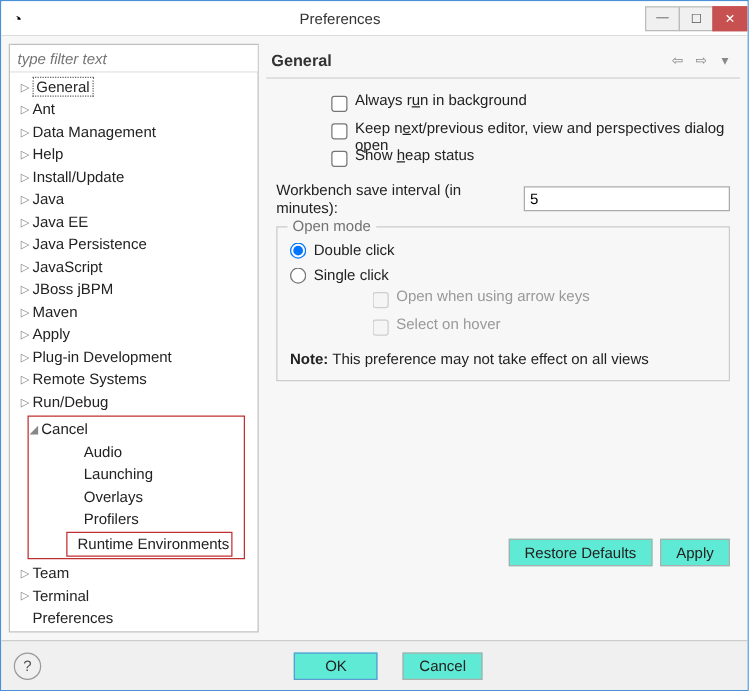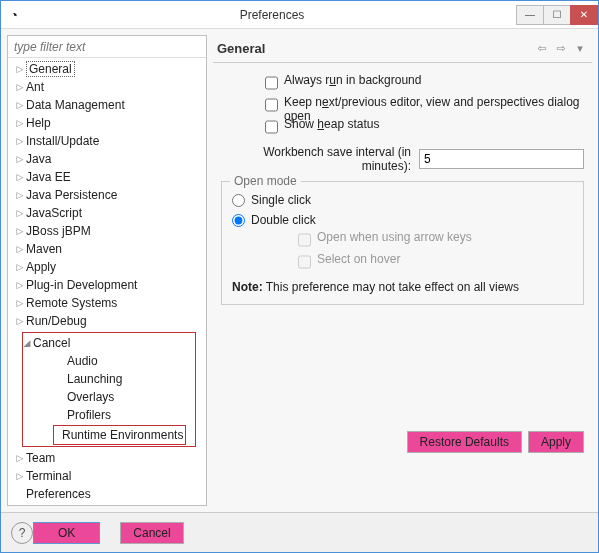--- a/index.html
+++ b/index.html
@@ -25,35 +25,35 @@
 .hl-sub { border: 1px solid #c03030; margin: 0 0 0 30px; padding: 0 2px; display: inline-block; }
 .content { flex: 1; margin: 6px 6px 6px 3px; display: flex; flex-direction: column; }
 .header { height: 28px; display: flex; align-items: center; border-bottom: 1px solid #ccc; padding: 0 4px; }
 .header h2 { font-size: 13px; font-weight: bold; flex: 1; color: #333; }
 .header .tool { width: 16px; height: 16px; margin-left: 3px; color: #888; font-size: 11px; display: flex; align-items: center; justify-content: center; }
 .panel { flex: 1; padding: 10px 8px; background: #f7f7f7; color: #222; }
 .chkrow { display: flex; height: 20px; margin-bottom: 2px; padding-left: 44px; }
 .chkrow input { margin-right: 6px; }
 .chkrow .ul { text-decoration: underline; }
 .field { display: flex; align-items: center; margin: 8px 0; }
-.field label { margin-right: 8px; text-align: right; }
+.field label { margin-right: 8px; }
 .field input { flex: 1; height: 20px; border: 1px solid #aaa; padding: 0 4px; }
 .group { border: 1px solid #ccc; padding: 8px 10px 10px; margin-top: 4px; position: relative; }
 .group .legend { position: absolute; top: -8px; left: 8px; background: #f7f7f7; padding: 0 4px; color: #737373; }
 .radio { display: flex; align-items: center; height: 20px; }
 .radio input { margin-right: 6px; }
 .sub { margin-left: 22px; color: #999; }
 .sub input { margin-right: 6px; }
 .note { margin-top: 8px; }
 .note b { font-weight: bold; }
 .panel-btns { display: flex; justify-content: flex-end; gap: 6px; padding: 6px 0 0; }
-.panel-btns button, .dlg-btns button { height: 22px; padding: 0 12px; border: 1px solid #adadad; background: #ec4899; color: #222; }
+.panel-btns button, .dlg-btns button { height: 22px; padding: 0 12px; border: 1px solid #adadad; background: #5eead4; color: #222; }
 .footer { height: 40px; border-top: 1px solid #ccc; display: flex; align-items: center; padding: 0 10px; background: #f0f0f0; }
 .help { width: 22px; height: 22px; border: 1px solid #999; border-radius: 50%; display: flex; align-items: center; justify-content: center; color: #555; }
-.dlg-btns { flex: 1; display: flex; justify-content: flex-start; gap: 20px; }
+.dlg-btns { flex: 1; display: flex; justify-content: center; gap: 20px; }
 .dlg-btns .ok { padding: 0 24px; border: 1px solid #5a9bd4; }
 </style>
 </head>
 <body>
 
 <div class="titlebar">
   <div class="icon">◔</div>
   <div class="title">Preferences</div>
   <div class="btns">
     <div class="btn">—</div>
@@ -183,26 +183,26 @@
           <input type="checkbox" style="">
           <label><span>Show </span><span class="ul">h</span><span>eap status</span></label>
         </div>
       <div class="field">
         <label><span class="ul">W</span><span>orkbench save interval (in minutes):</span></label>
         <input type="text" value="5" style="">
       </div>
       <div class="group">
         <div class="legend">Open mode</div>
         <div class="radio">
+            <input type="radio" name="om" checked="" style="">
+            <label><span class="ul">D</span><span>ouble click</span></label>
+          </div>
+        <div class="radio">
             <input type="radio" name="om" style="">
             <label><span class="ul">S</span><span>ingle click</span></label>
-          </div>
-        <div class="radio">
-            <input type="radio" name="om" checked="" style="">
-            <label><span class="ul">D</span><span>ouble click</span></label>
           </div>
         <div class="chkrow sub">
             <input type="checkbox" disabled="" style="">
             <label>Open when using arrow keys</label>
           </div>
         <div class="chkrow sub">
             <input type="checkbox" disabled="" style="">
             <label>Select on hover</label>
           </div>
         <div class="note"><b>Note:</b><span> This preference may not take effect on all views</span></div>

